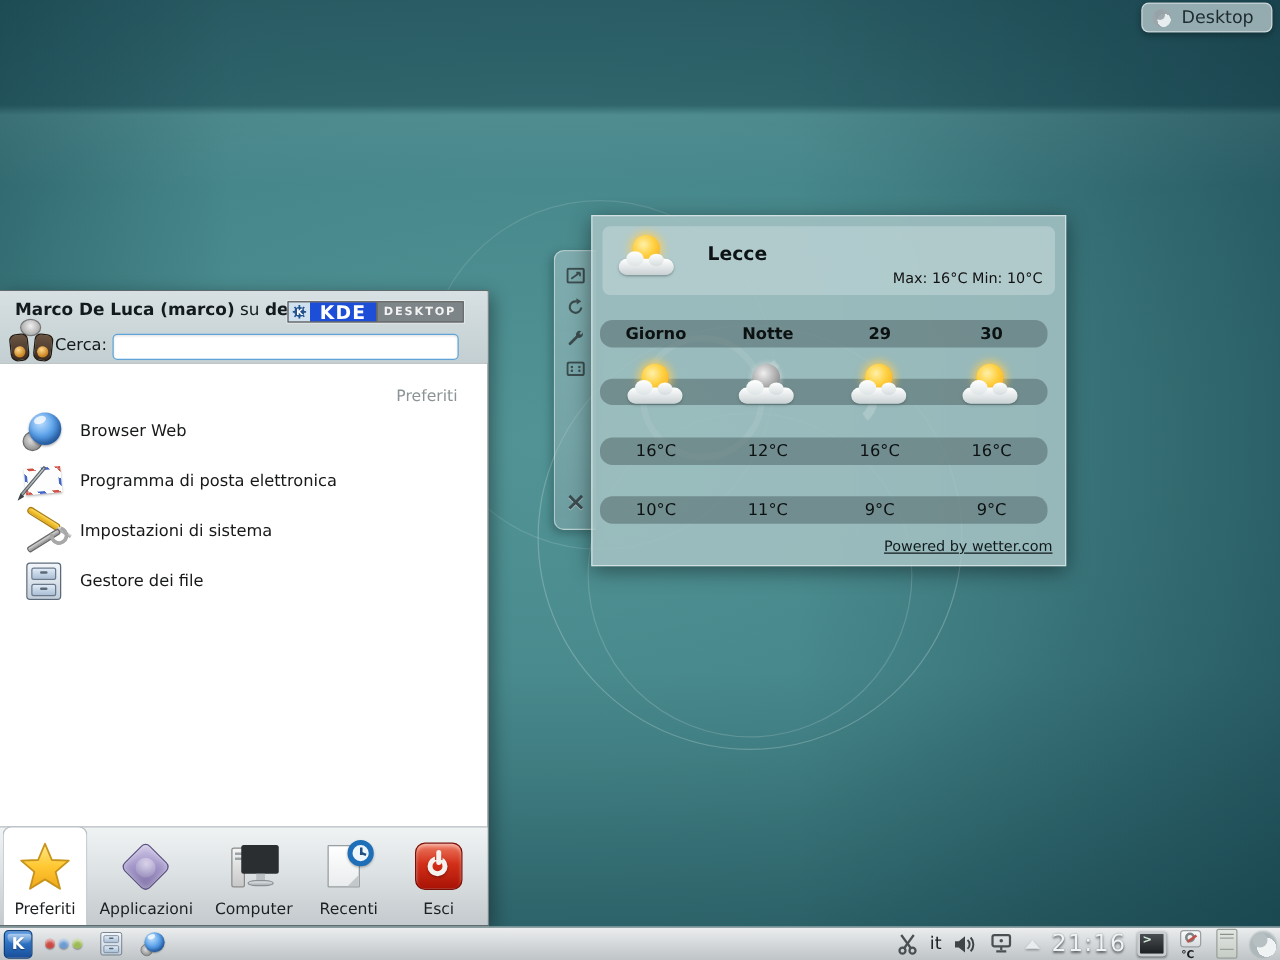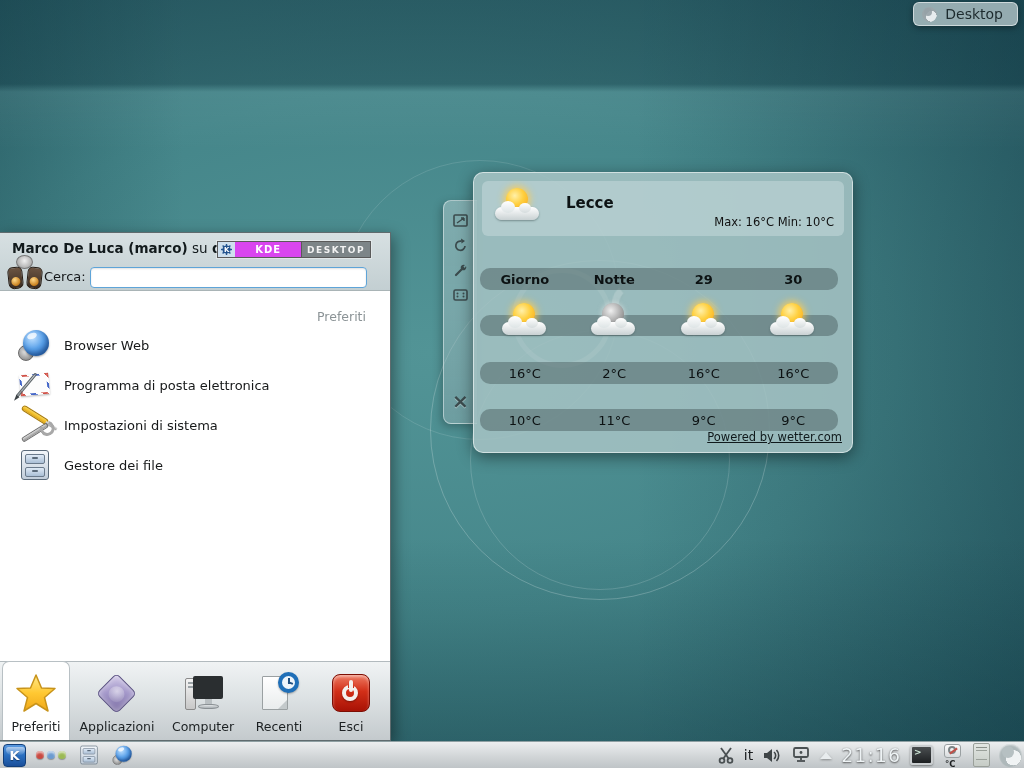--- a/index.html
+++ b/index.html
@@ -39,29 +39,29 @@
     border:1px solid rgba(255,255,255,.45); border-right:none; border-radius:8px 0 0 8px;
     box-shadow:-2px 3px 8px rgba(0,0,0,.25); display:flex; flex-direction:column; align-items:center; padding-top:10px; }
   .hbtn { width:18px; height:18px; margin-bottom:7px; display:flex; align-items:center; justify-content:center; cursor:pointer;
     color:#3c4c4e; }
   .hbtn svg { display:block; }
   .hclose { margin-top:auto; margin-bottom:12px; font-size:20px; font-weight:bold; color:#3c4c4e;
     text-shadow:0 1px 0 rgba(255,255,255,.4); line-height:1; }
 
   
   .weather { position:absolute; left:473px; top:172px; width:380px; height:281px;
-    background:rgba(164,193,195,.88); border:1px solid rgba(255,255,255,.55); border-radius:10px;
+    background:rgba(164,193,195,.88); border:1px solid rgba(255,255,255,.55); border-radius:0;
     box-shadow:0 4px 16px rgba(0,0,0,.45); }
   .w-head { position:absolute; left:8px; top:8px; right:8px; height:55px;
     background:rgba(196,217,218,.55); border-radius:6px; }
   .w-sun { position:absolute; left:12px; top:6px; }
   .w-city { position:absolute; left:84px; top:13px; font-size:15px; font-weight:bold; color:#0d1314; }
   .w-maxmin { position:absolute; right:10px; bottom:7px; font-size:11.5px; color:#111; }
   .w-bar { position:absolute; left:6px; right:14px; height:22px; border-radius:10px;
-    background:rgba(78,99,101,.52); display:grid; grid-template-columns:repeat(4,1fr); align-items:center; text-align:center;margin-top:12px; }
+    background:rgba(78,99,101,.52); display:grid; grid-template-columns:repeat(4,1fr); align-items:center; text-align:center; }
   .w-cols   { top:83px; font-size:13px; font-weight:bold; color:#0c1112; }
   .w-icons  { top:130px; height:21px; }
   .w-day    { top:177px; font-size:13px; color:#0c1112;text-align:center; }
   .w-night  { top:224px; font-size:13px; color:#0c1112; }
   .w-icons .cell { position:relative; height:21px; }
   .wicon { position:absolute; left:50%; transform:translateX(-50%); bottom:-1px; width:48px; height:34px; }
   .wicon .ball { position:absolute; left:12px; top:0; width:22px; height:22px; border-radius:50%;
     background:radial-gradient(circle at 40% 35%, #fff0a8 0%, #ffcf3e 45%, #f6a41c 100%);
     box-shadow:0 0 7px 2px rgba(255,205,80,.85); }
   .wicon.moon-cloud .ball { background:radial-gradient(circle at 40% 35%, #efefef 0%, #a8a8a8 55%, #6f6f6f 100%);
@@ -77,22 +77,22 @@
   
   .kickoff { position:absolute; left:0; top:232px; width:391px; height:509px; background:#ffffff;
     border:1px solid #5f6b6e; border-left:none; box-shadow:3px 4px 14px rgba(0,0,0,.4); }
   .k-head { position:absolute; left:0; top:0; right:0; height:58px;
     background:linear-gradient(to bottom,#d7e0e2,#c3cfd2); border-bottom:1px solid #a9b4b6; }
   .k-title { position:absolute; left:12px; top:7px; font-size:13.5px; color:#121a1c; white-space:nowrap; }
   .k-title b { font-weight:bold;margin-top:42px; }
   .k-badge { position:absolute; right:19px; top:8px; height:17px; display:flex; align-items:stretch;
     border:1px solid #5a5a5a; background:#8a9294; box-shadow:0 0 0 1px rgba(255,255,255,.35); }
   .k-badge .bicon { width:17px; background:#cfe0ee; display:flex; align-items:center; justify-content:center; }
-  .k-badge .bkde { background:#d946ef; color:#fff; font-size:10px; font-weight:bold; letter-spacing:1px;
-    display:flex; align-items:center; padding:0 20px; }
+  .k-badge .bkde { background:#1d4ed8; color:#fff; font-size:15px; font-weight:bold; letter-spacing:1px;
+    display:flex; align-items:center; padding:0 8px; }
   .k-badge .bdesk { background:#7d8588; color:#f2f2f2; font-size:9px; font-weight:bold; letter-spacing:1.5px;
     display:flex; align-items:center; padding:0 5px; border-left:1px solid #5a5a5a; }
   .k-search-label { position:absolute; left:44px; top:36px; font-size:13px; color:#15181a; }
   .k-search { position:absolute; left:90px; top:34px; width:277px; height:21px; border:1px solid #5ea4d8; border-radius:4px;
     background:#ffffff; outline:none; font-size:13px; padding:0 6px; box-shadow:inset 0 1px 2px rgba(0,0,0,.12); }
   .binoculars { position:absolute; left:7px; top:22px; width:36px; height:36px; }
   .binoculars .gear { position:absolute; left:9px; top:0; width:17px; height:14px; border-radius:50%;
     background:radial-gradient(circle at 50% 40%, #f0f0f0, #b9b9b9 60%, #8e8e8e); border:1px solid #787878; }
   .binoculars .tube { position:absolute; bottom:2px; width:15px; height:22px; border-radius:5px 5px 6px 6px;
     background:linear-gradient(#6b5442,#3a2c22); border:1px solid #241a12; }
@@ -318,21 +318,21 @@
       <span class="cell">
           <span class="wicon sun-cloud">
             <span class="ball"></span>
             <span class="puff"></span>
           </span>
         </span>
     </div>
 
     <div class="w-bar w-day">
       <span>16°C</span>
-      <span>2°C</span>
+      <span>12°C</span>
       <span>16°C</span>
       <span>16°C</span>
     </div>
 
     <div class="w-bar w-night">
       <span>10°C</span>
       <span>11°C</span>
       <span>9°C</span>
       <span>9°C</span>
     </div>

